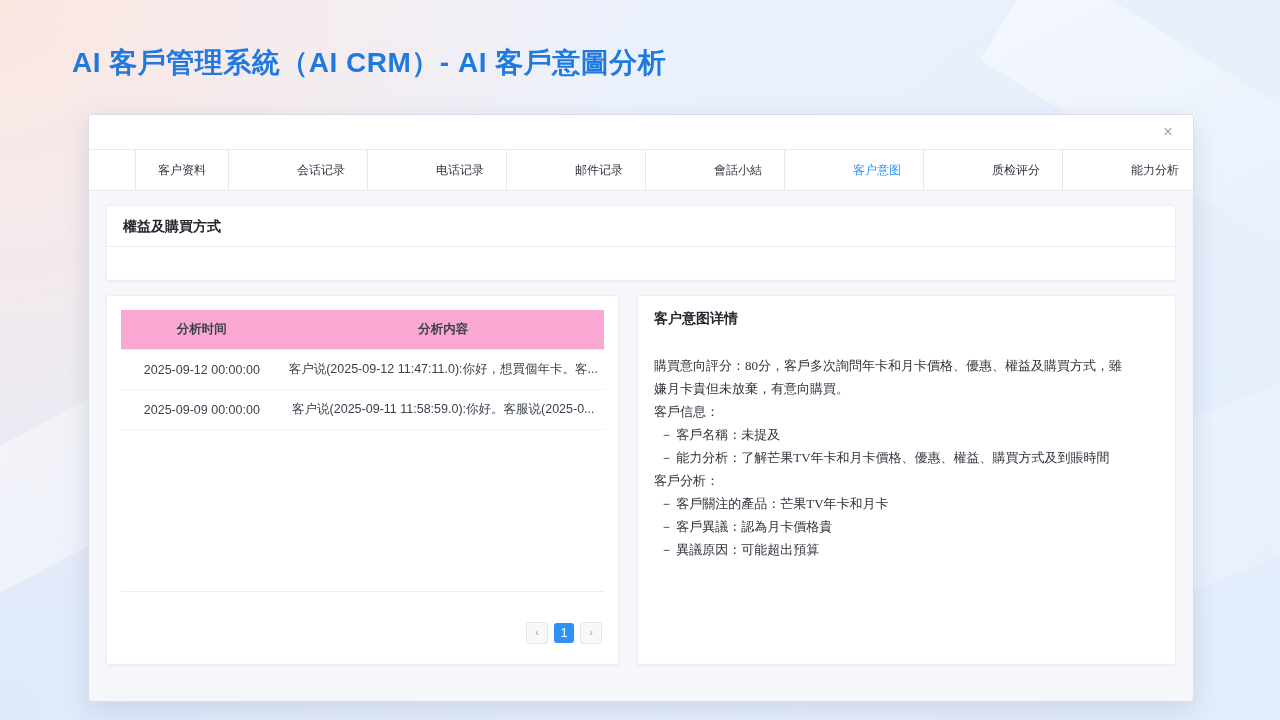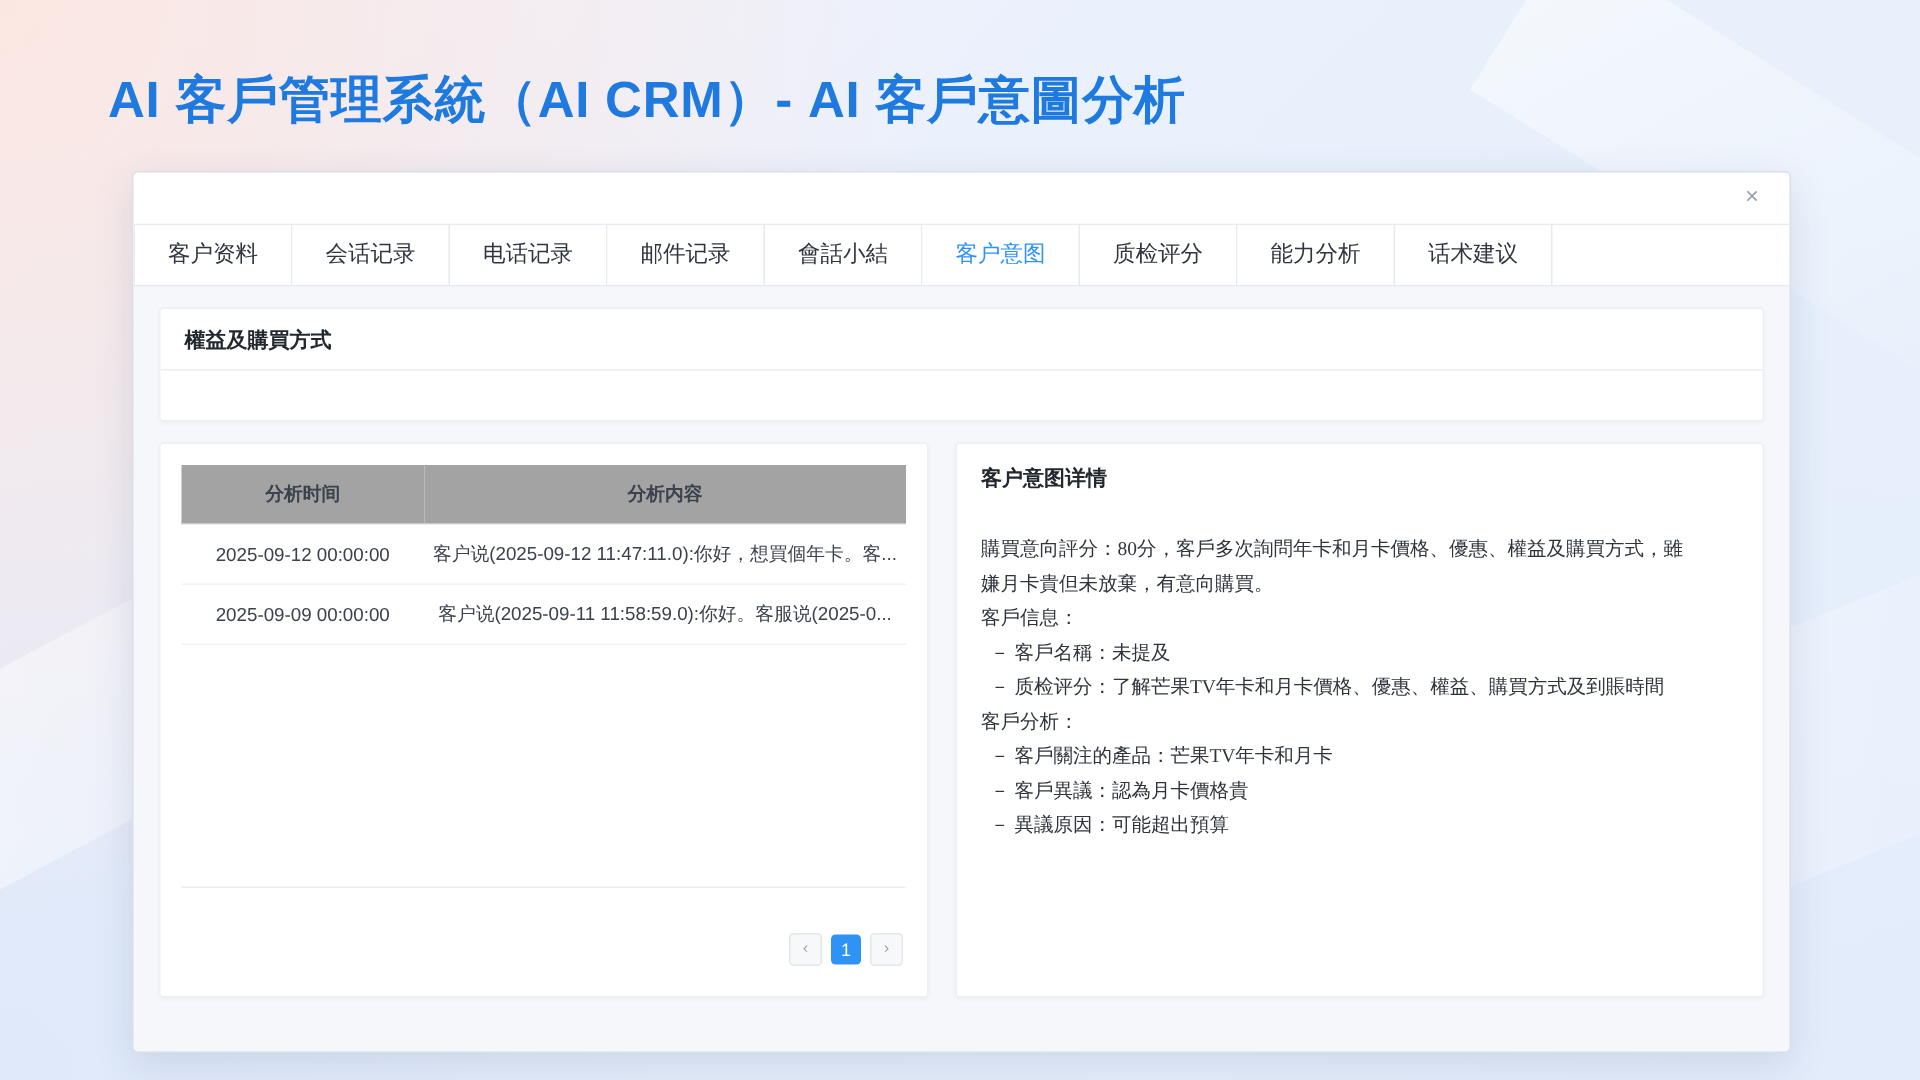--- a/index.html
+++ b/index.html
@@ -27,21 +27,21 @@
     pointer-events: none;
   }
   .s1 { left: -120px; top: 380px; width: 520px; height: 130px; }
   .s2 { left: 900px; top: 430px; width: 560px; height: 160px; transform: rotate(-22deg); }
   .s3 { left: 980px; top: 60px;  width: 420px; height: 120px; transform: rotate(32deg); }
 
   .page-title {
     position: absolute;
     left: 72px;
     top: 44px;
-    font-size: 34px;
+    font-size: 28px;
     font-weight: bold;
     color: #1f7ae0;
     letter-spacing: 0.5px;
     white-space: nowrap;
   }
 
   .window {
     position: absolute;
     left: 88px;
     top: 114px;
@@ -76,26 +76,27 @@
     display: flex;
     background: #ffffff;
     border-top: 1px solid #e6e9ef;
     border-bottom: 1px solid #e6e9ef;
     height: 40px;
   }
   .tab {
     padding: 0 22px;
     height: 40px;
     line-height: 40px;
-    font-size: 15px;
+    font-size: 12px;
     color: #303540;
     border-right: 1px solid #e6e9ef;
     cursor: pointer;
     white-space: nowrap;
     background: #ffffff;
+    margin-left: 46px;
   }
   .tab:first-child { border-left: 1px solid #e6e9ef; }
   .tab.active {
     color: #2f93f5;
   }
 
   .content {
     padding: 14px 17px 0 17px;
     box-sizing: border-box;
   }
@@ -136,21 +137,21 @@
     padding: 14px 14px 0 14px;
     box-sizing: border-box;
     position: relative;
   }
   table.analysis-table {
     width: 100%;
     border-collapse: collapse;
     font-size: 12.5px;
   }
   table.analysis-table thead th {
-    background: #a3a3a3;
+    background: #f9a8d4;
     color: #3b424d;
     font-weight: bold;
     font-size: 12.5px;
     padding: 11px 6px;
     border-bottom: 1px solid #ebedf1;
     text-align: center;
     white-space: nowrap;
   }
   table.analysis-table tbody td {
     padding: 11px 6px;
@@ -290,21 +291,21 @@
       </div>
 
       <div class="right-col">
         <div class="card detail-card">
           <div class="card-title">客户意图详情</div>
           <div class="detail-body">
             <p>購買意向評分：80分，客戶多次詢問年卡和月卡價格、優惠、權益及購買方式，雖</p>
             <p>嫌月卡貴但未放棄，有意向購買。</p>
             <p>客戶信息：</p>
             <p class="bullet">－ 客戶名稱：未提及</p>
-            <p class="bullet">－ 质检评分：了解芒果TV年卡和月卡價格、優惠、權益、購買方式及到賬時間</p>
+            <p class="bullet">－ 能力分析：了解芒果TV年卡和月卡價格、優惠、權益、購買方式及到賬時間</p>
             <p>客戶分析：</p>
             <p class="bullet">－ 客戶關注的產品：芒果TV年卡和月卡</p>
             <p class="bullet">－ 客戶異議：認為月卡價格貴</p>
             <p class="bullet">－ 異議原因：可能超出預算</p>
           </div>
         </div>
       </div>
 
     </div>
   </div>

